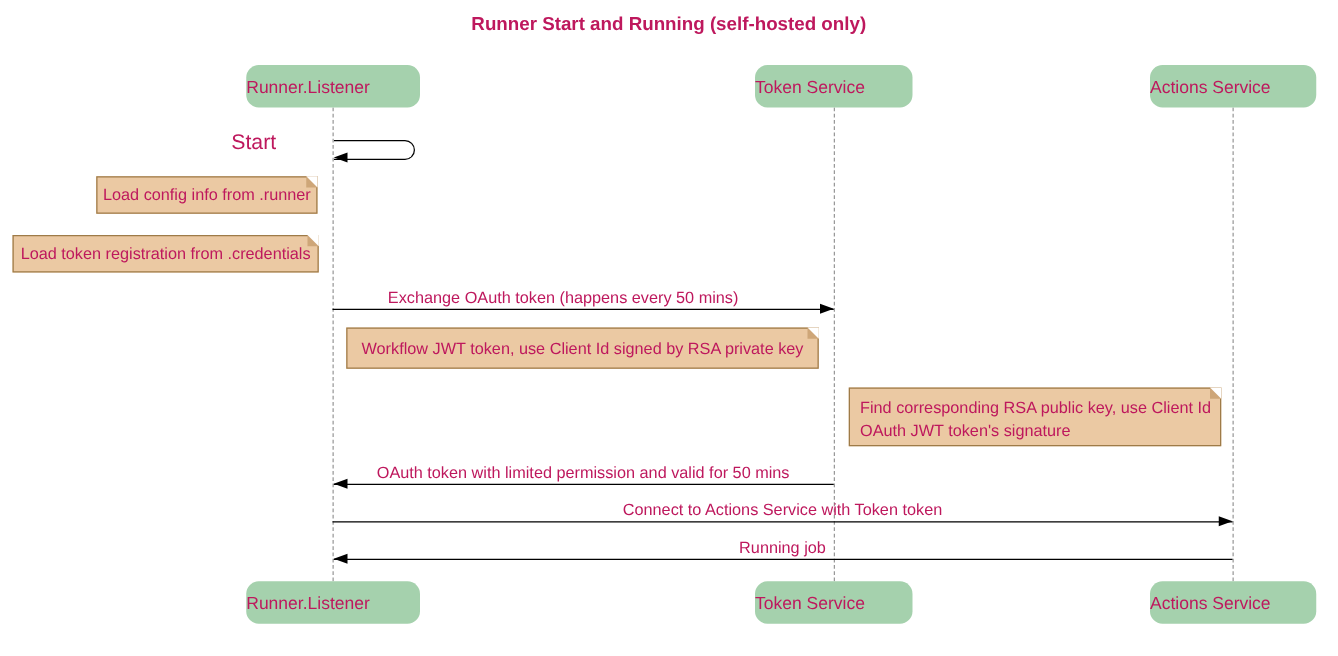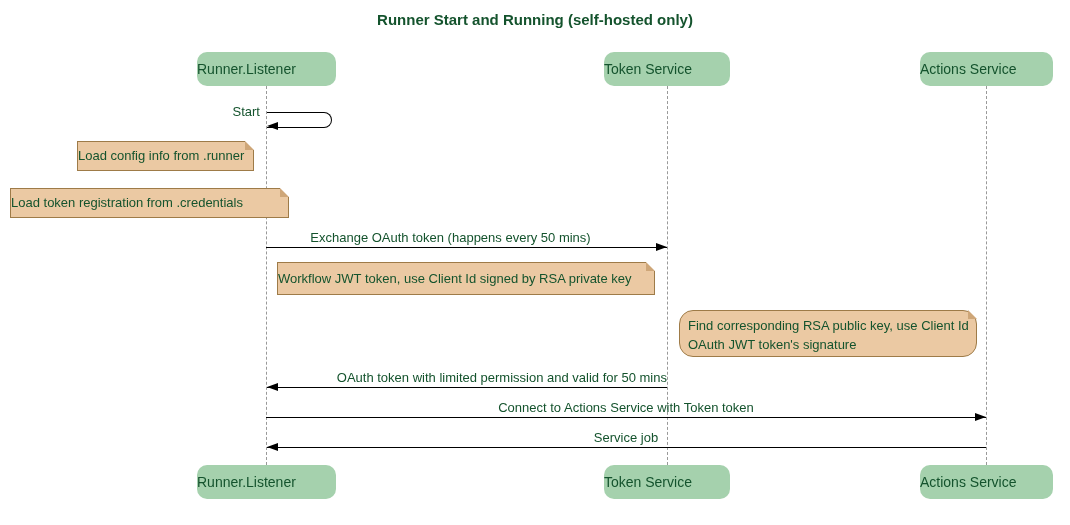--- a/index.html
+++ b/index.html
@@ -2,21 +2,21 @@
 <html><head>
 <meta charset="utf-8">
 <style>
   html, body { margin: 0; padding: 0; background: #ffffff; }
   .canvas {
     position: relative;
     width: 1070px;
     height: 525px;
     background: #ffffff;
     font-family: "Liberation Sans", sans-serif;
-    color: #14532d;
+    color: #be185d;
     overflow: hidden;
   }
   .title {
     position: absolute;
     top: 11px; left: 0; width: 100%;
     text-align: center;
     font-size: 15px;
     font-weight: bold;
   }
   .lifeline {
@@ -33,21 +33,21 @@
     background: #A5D1AD;
     border-radius: 10px;
     font-size: 14px;
   }
   .note {
     position: absolute;
     background: #EBC9A3;
     border: 1px solid #9E7B48;
     box-sizing: border-box;
     font-size: 13px;
-    text-align: left;
+    text-align: center;
   }
   .note::after {
     content: "";
     position: absolute;
     top: -1px; right: -1px;
     width: 0; height: 0;
     border-style: solid;
     border-width: 0 9px 9px 0;
     border-color: #ffffff #ffffff #CEA678 #CEA678;
   }
@@ -82,22 +82,21 @@
     position: absolute;
     left: 267px; top: 112px;
     width: 64px; height: 14px;
     border: 1px solid #000;
     border-left: none;
     border-radius: 0 8px 8px 0;
   }
   .self-label {
     position: absolute;
     left: 185px; top: 104px; width: 75px;
-    font-size: 13px;
-    text-align: right;
+    font-size: 17px;
   }
 </style>
 </head>
 <body>
 
 <div class="canvas">
 
   <div class="title">Runner Start and Running (self-hosted only)</div>
 
   <div class="lifeline" style="left:266px;"></div>
@@ -107,42 +106,42 @@
   <div class="participant" style="left:197px; top:52px; width:139px;">Runner.Listener</div>
   <div class="participant" style="left:604px; top:52px; width:126px;">Token Service</div>
   <div class="participant" style="left:920px; top:52px; width:133px;">Actions Service</div>
 
   <div class="self-label">Start</div>
   <div class="self-loop"></div>
   <div class="arrow-w" style="left:267px; top:122px;"></div>
 
   <div class="note" style="left:77px; top:141px; width:177px; height:30px; line-height:28px;">Load config info from .runner</div>
 
-  <div class="note" style="left:10px; top:188px; width:279px; height:30px; line-height:28px;">Load token registration from .credentials</div>
+  <div class="note" style="left:10px; top:188px; width:245px; height:30px; line-height:28px;">Load token registration from .credentials</div>
 
   <div class="msg-label" style="left:250px; top:230px; width:401px;">Exchange OAuth token (happens every 50 mins)</div>
   <div class="msg-line" style="left:266px; top:247px; width:401px;"></div>
   <div class="arrow-e" style="left:656px; top:243px;"></div>
 
   <div class="note" style="left:277px; top:262px; width:378px; height:33px; line-height:31px;">Workflow JWT token, use Client Id signed by RSA private key</div>
 
-  <div class="note note-multiline" style="left:679px; top:310px; width:298px; height:47px;border-radius:14px;">
+  <div class="note note-multiline" style="left:679px; top:310px; width:298px; height:47px;">
     <div>Find corresponding RSA public key, use Client Id</div>
     <div>OAuth JWT token's signature</div>
   </div>
 
-  <div class="msg-label" style="left:266px; top:370px; width:401px;text-align:right;">OAuth token with limited permission and valid for 50 mins</div>
+  <div class="msg-label" style="left:266px; top:370px; width:401px;">OAuth token with limited permission and valid for 50 mins</div>
   <div class="msg-line" style="left:267px; top:387px; width:400px;"></div>
   <div class="arrow-w" style="left:267px; top:383px;"></div>
 
   <div class="msg-label" style="left:266px; top:400px; width:720px;">Connect to Actions Service with Token token</div>
   <div class="msg-line" style="left:266px; top:417px; width:720px;"></div>
   <div class="arrow-e" style="left:975px; top:413px;"></div>
 
-  <div class="msg-label" style="left:266px; top:430px; width:720px;">Service job</div>
+  <div class="msg-label" style="left:266px; top:430px; width:720px;">Running job</div>
   <div class="msg-line" style="left:267px; top:447px; width:719px;"></div>
   <div class="arrow-w" style="left:267px; top:443px;"></div>
 
   <div class="participant" style="left:197px; top:465px; width:139px;">Runner.Listener</div>
   <div class="participant" style="left:604px; top:465px; width:126px;">Token Service</div>
   <div class="participant" style="left:920px; top:465px; width:133px;">Actions Service</div>
 
 </div>
 
 </body></html>

